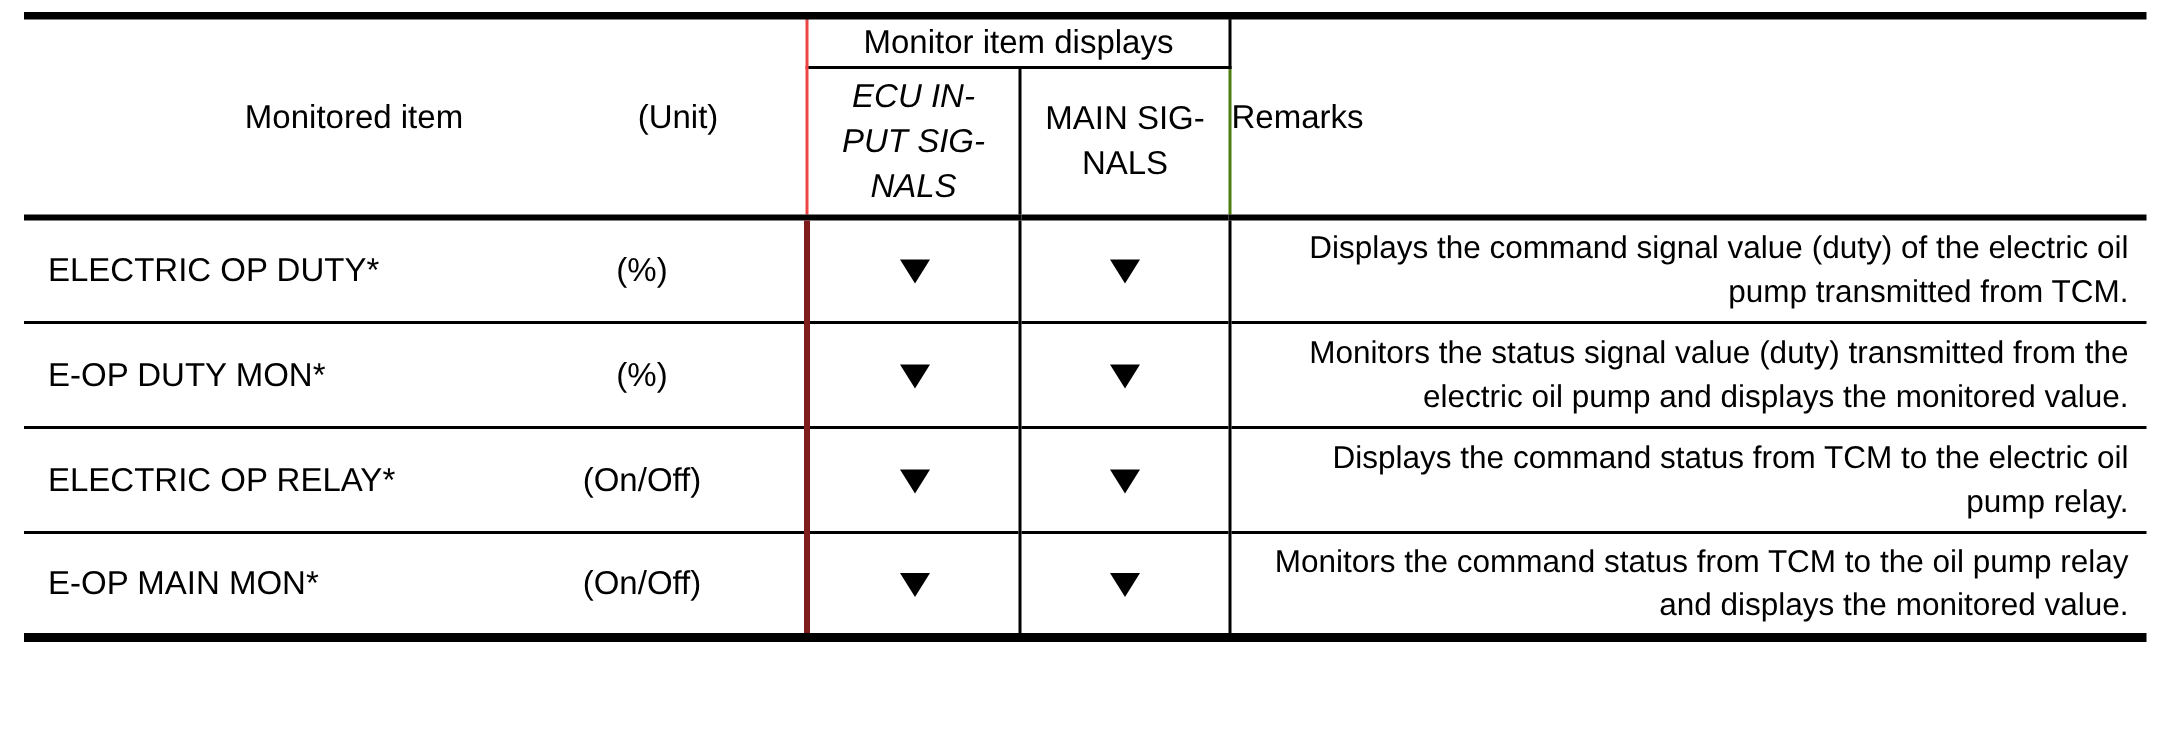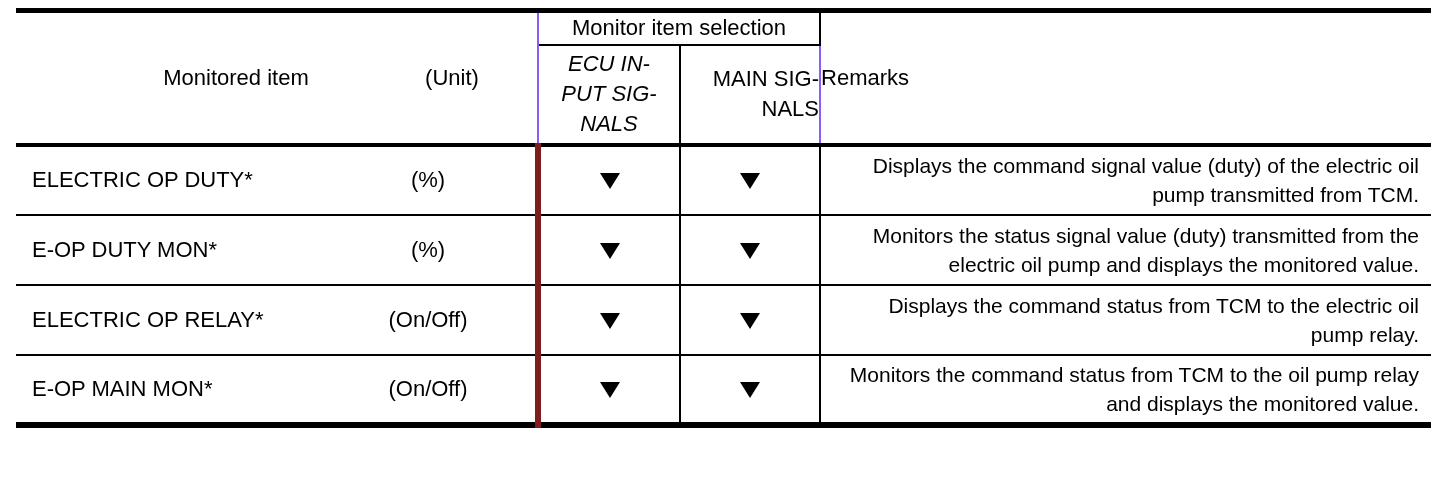--- a/index.html
+++ b/index.html
@@ -28,33 +28,33 @@
   th, td {
     font-weight:normal;
     font-size:22px;
     color:#000;
     vertical-align:middle;
     padding:0;
   }
   
   tr.hr1 { height:34px; }
   tr.hr2 { height:100px; }
-  th.h-itemunit { position:relative; border-right:2px solid #8b5cf6; border-bottom:4px solid #000; }
+  th.h-itemunit { position:relative; border-right:2px solid #ef4444; border-bottom:4px solid #000; }
   th.h-sel      { border-right:2px solid #000; border-bottom:2px solid #000; text-align:center; }
   th.h-remarks  { border-bottom:4px solid #000; text-align:left; }
   th.h-ecu      { border-right:2px solid #000; border-bottom:4px solid #000; text-align:center; white-space:pre-line; line-height:30px;font-style:italic; }
-  th.h-main     { border-right:2px solid #8b5cf6; border-bottom:4px solid #000; text-align:right; white-space:pre-line; line-height:30px; }
+  th.h-main     { border-right:2px solid #4d7c0f; border-bottom:4px solid #000; text-align:center; white-space:pre-line; line-height:30px; }
 
   .mi-label   { position:absolute; left:220px; top:50%; transform:translate(-50%,-50%); white-space:nowrap; }
   .unit-label { position:absolute; left:436px; top:50%; transform:translate(-50%,-50%); white-space:nowrap; }
 
   
   tbody tr { height:70px; }
   tbody tr + tr td { border-top:2px solid #000; }
-  td.c-item    { position:relative; border-right:6px solid #7f1d1d; }
+  td.c-item    { position:relative; border-right:4px solid #7f1d1d; }
   .item-label  { position:absolute; left:16px; top:50%; transform:translateY(-50%); white-space:nowrap; }
   .unit-value  { position:absolute; left:412px; top:50%; transform:translate(-50%,-50%); white-space:nowrap; }
   td.c-mark    { border-right:2px solid #000; text-align:center; }
   .tri {
     display:inline-block;
     width:0; height:0;
     border-left:10px solid transparent;
     border-right:10px solid transparent;
     border-top:16px solid #000;
     vertical-align:middle;
@@ -79,21 +79,21 @@
       <col class="c-ecu">
       <col class="c-main">
       <col class="c-remarks">
     </colgroup>
     <thead>
       <tr class="hr1">
         <th class="h-itemunit" rowspan="2">
           <span class="mi-label">Monitored item</span>
           <span class="unit-label">(Unit)</span>
         </th>
-        <th class="h-sel" colspan="2">Monitor item selection</th>
+        <th class="h-sel" colspan="2">Monitor item displays</th>
         <th class="h-remarks" rowspan="2">Remarks</th>
       </tr>
       <tr class="hr2">
         <th class="h-ecu">ECU IN-
 PUT SIG-
 NALS</th>
         <th class="h-main">MAIN SIG-
 NALS</th>
       </tr>
     </thead>

